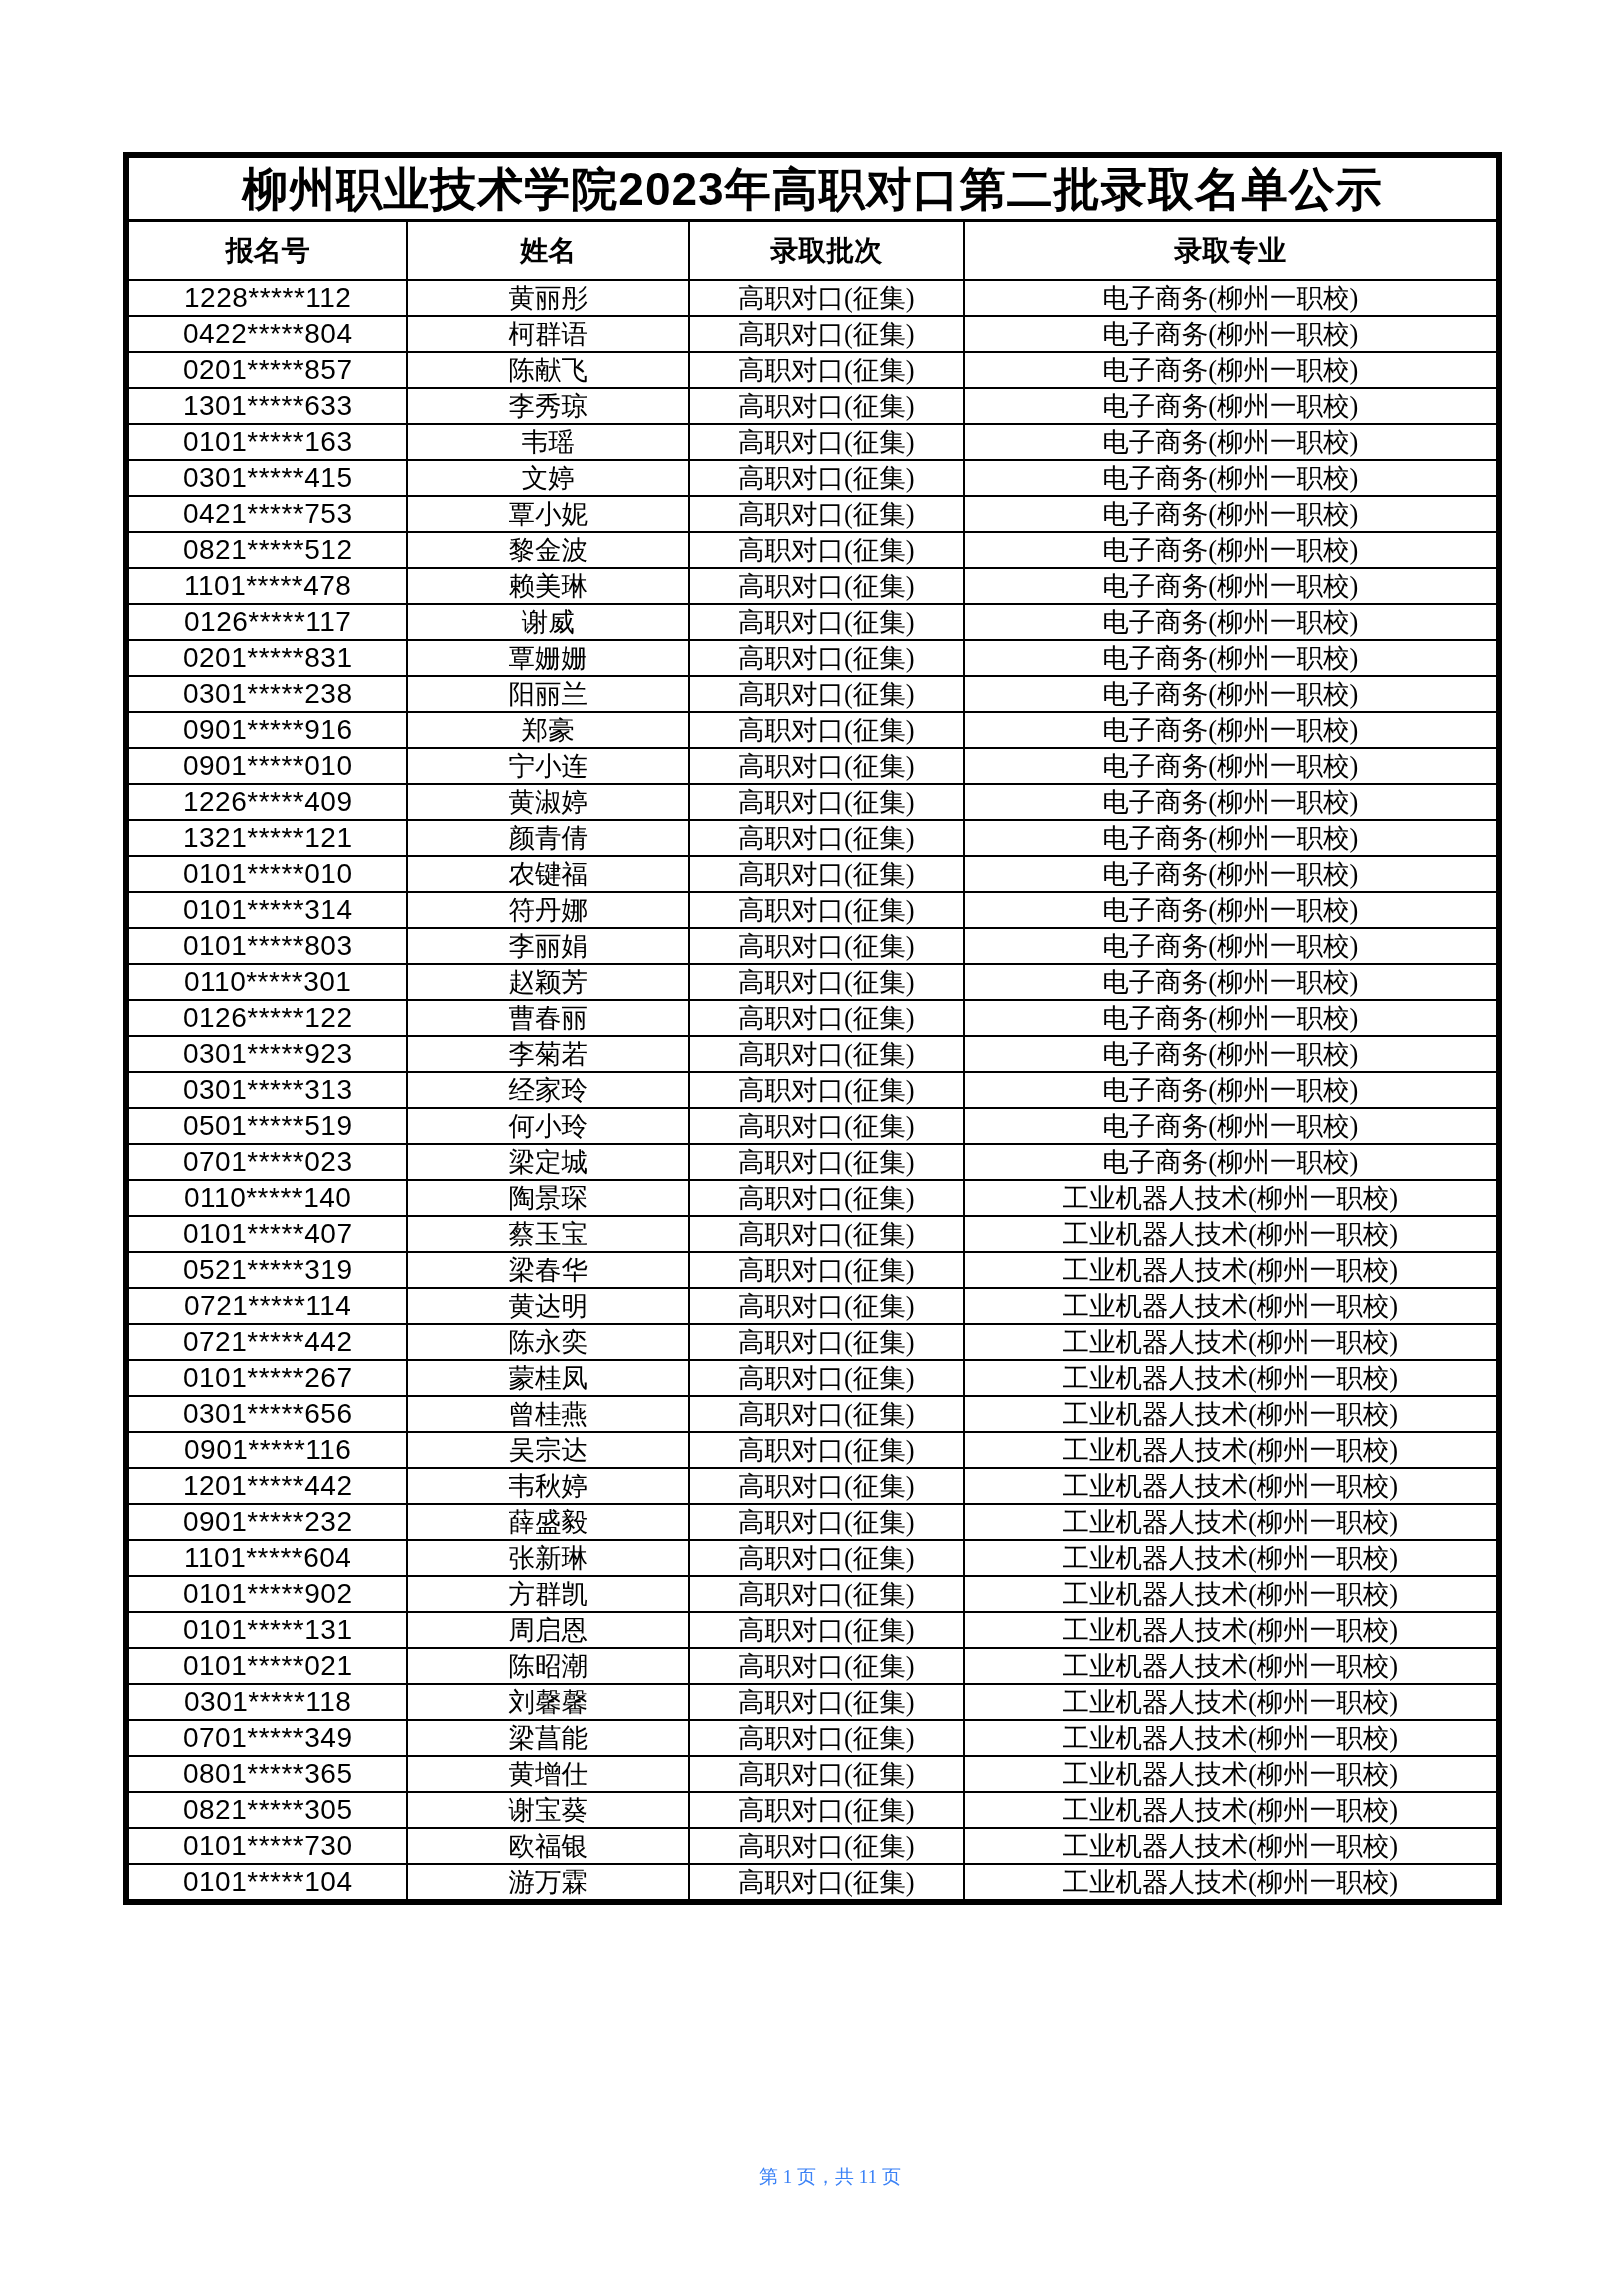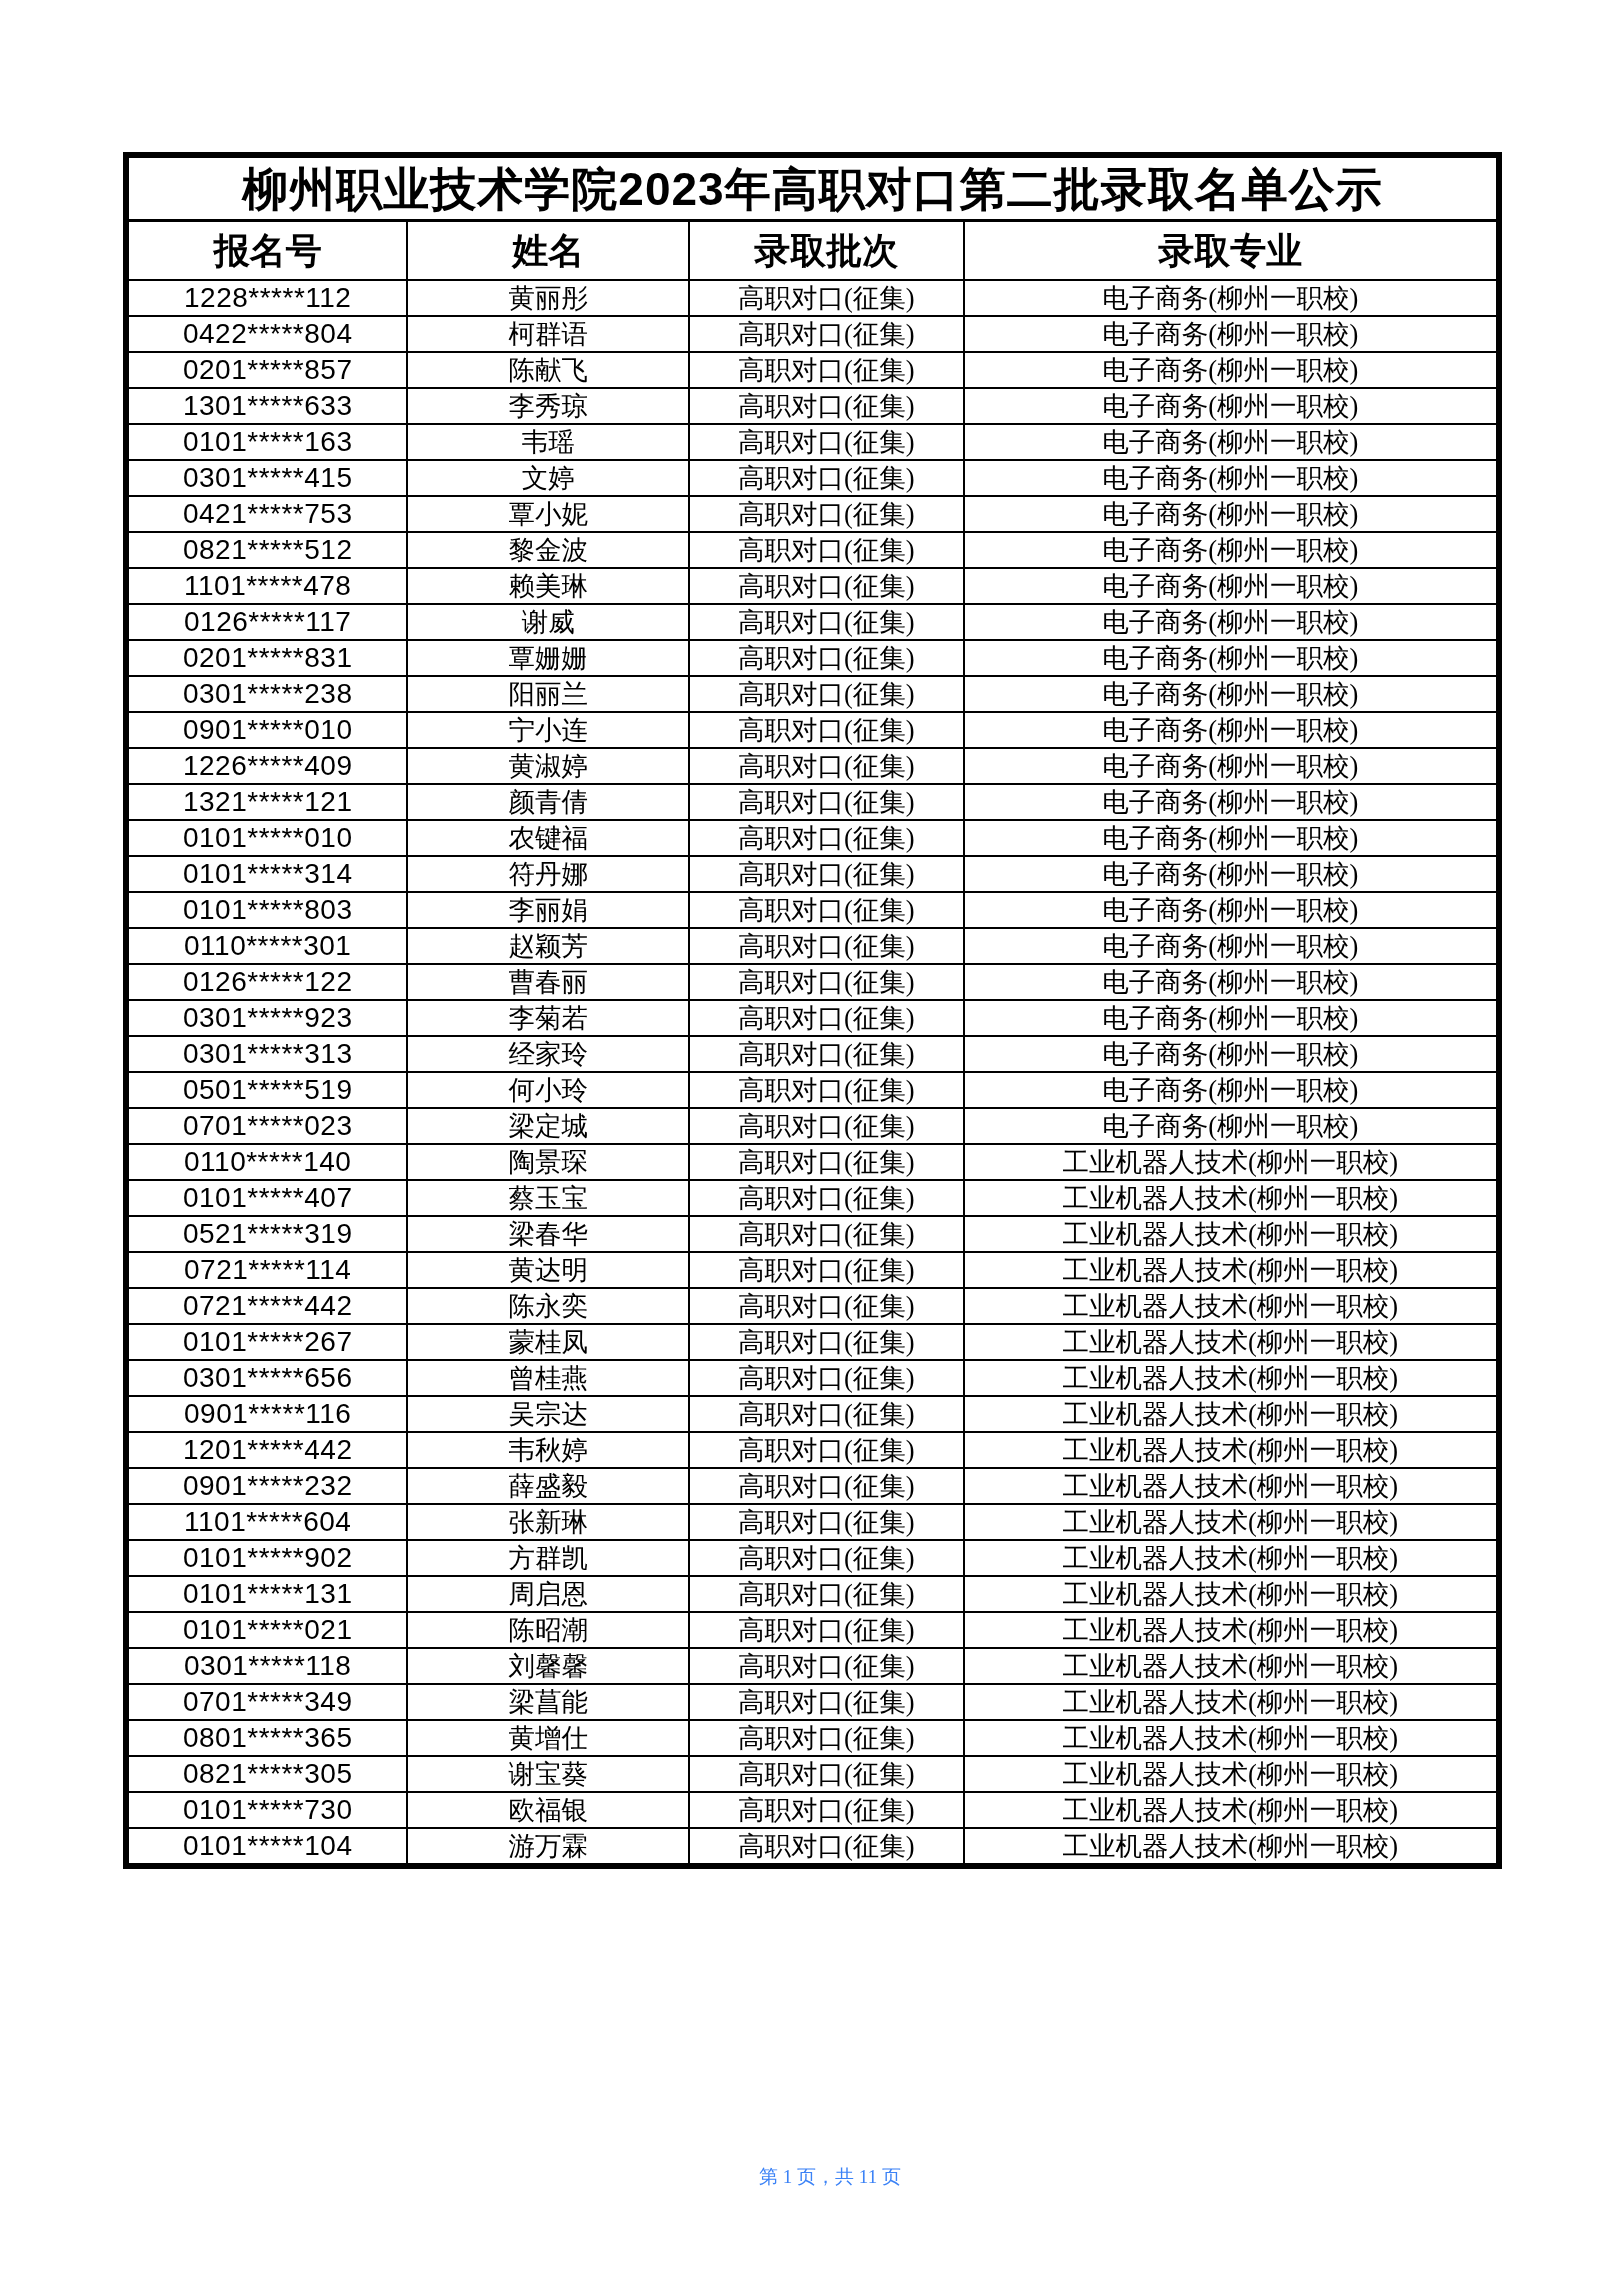--- a/index.html
+++ b/index.html
@@ -45,21 +45,21 @@
     font-weight: bold;
     font-size: 46px;
     letter-spacing: 1px;
     line-height: 1;
   }
   tr.header-row th {
     height: 57px;
     border-bottom: 2.9px solid #000000;
     font-family: Liberation Sans, sans-serif;
     font-weight: bold;
-    font-size: 36px;
+    font-size: 28px;
     line-height: 1;
   }
   tbody td {
     height: 34px;
     font-size: 26.5px;
     line-height: 1;
   }
   tbody td.col-regno {
     font-family: "Liberation Sans", sans-serif;
     font-size: 28px;
@@ -166,20 +166,26 @@
           <td class="col-batch">高职对口(征集)</td>
           <td class="col-major">电子商务(柳州一职校)</td>
         </tr>
         <tr>
           <td class="col-regno">0301*****238</td>
           <td class="col-name">阳丽兰</td>
           <td class="col-batch">高职对口(征集)</td>
           <td class="col-major">电子商务(柳州一职校)</td>
         </tr>
         <tr>
+          <td class="col-regno">0901*****916</td>
+          <td class="col-name">郑豪</td>
+          <td class="col-batch">高职对口(征集)</td>
+          <td class="col-major">电子商务(柳州一职校)</td>
+        </tr>
+        <tr>
           <td class="col-regno">0901*****010</td>
           <td class="col-name">宁小连</td>
           <td class="col-batch">高职对口(征集)</td>
           <td class="col-major">电子商务(柳州一职校)</td>
         </tr>
         <tr>
           <td class="col-regno">1226*****409</td>
           <td class="col-name">黄淑婷</td>
           <td class="col-batch">高职对口(征集)</td>
           <td class="col-major">电子商务(柳州一职校)</td>

